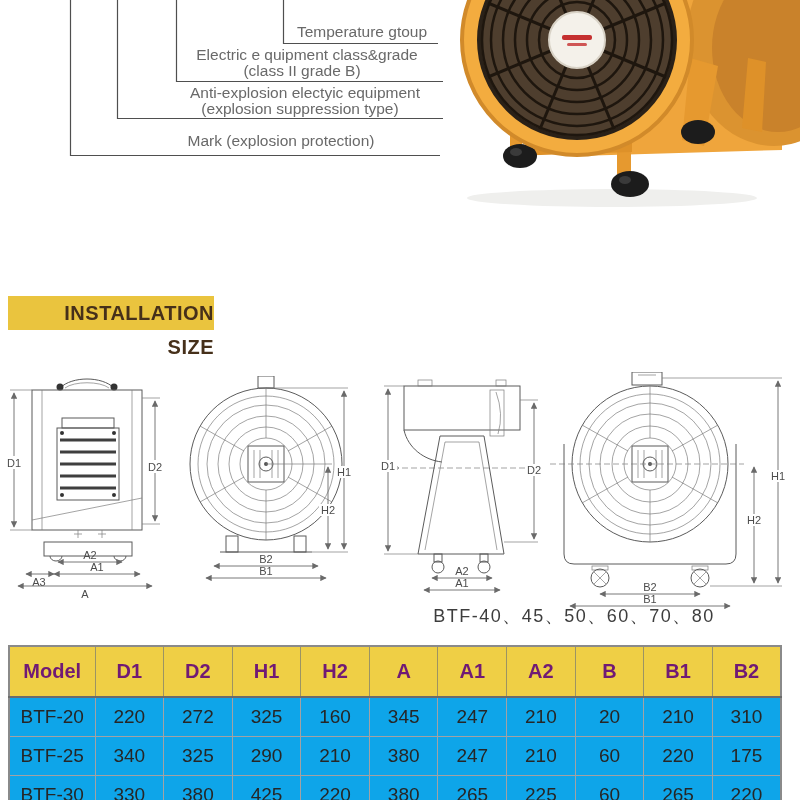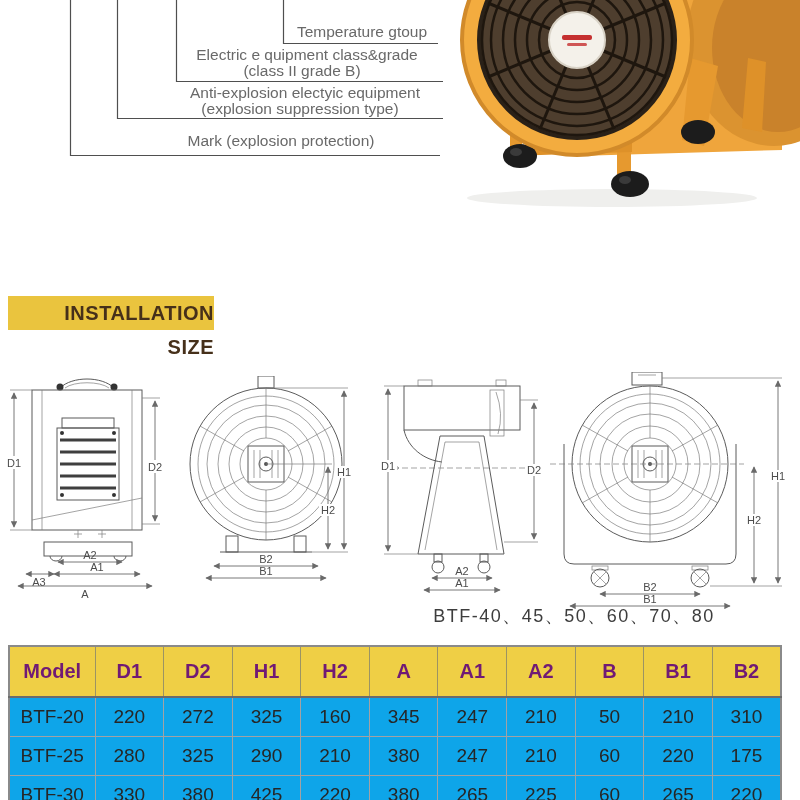--- a/index.html
+++ b/index.html
@@ -337,27 +337,27 @@
     <tbody>
       <tr>
         <td>BTF-20</td>
         <td>220</td>
         <td>272</td>
         <td>325</td>
         <td>160</td>
         <td>345</td>
         <td>247</td>
         <td>210</td>
-        <td>50</td>
+        <td>20</td>
         <td>210</td>
         <td>310</td>
       </tr>
       <tr>
         <td>BTF-25</td>
-        <td>280</td>
+        <td>340</td>
         <td>325</td>
         <td>290</td>
         <td>210</td>
         <td>380</td>
         <td>247</td>
         <td>210</td>
         <td>60</td>
         <td>220</td>
         <td>175</td>
       </tr>

